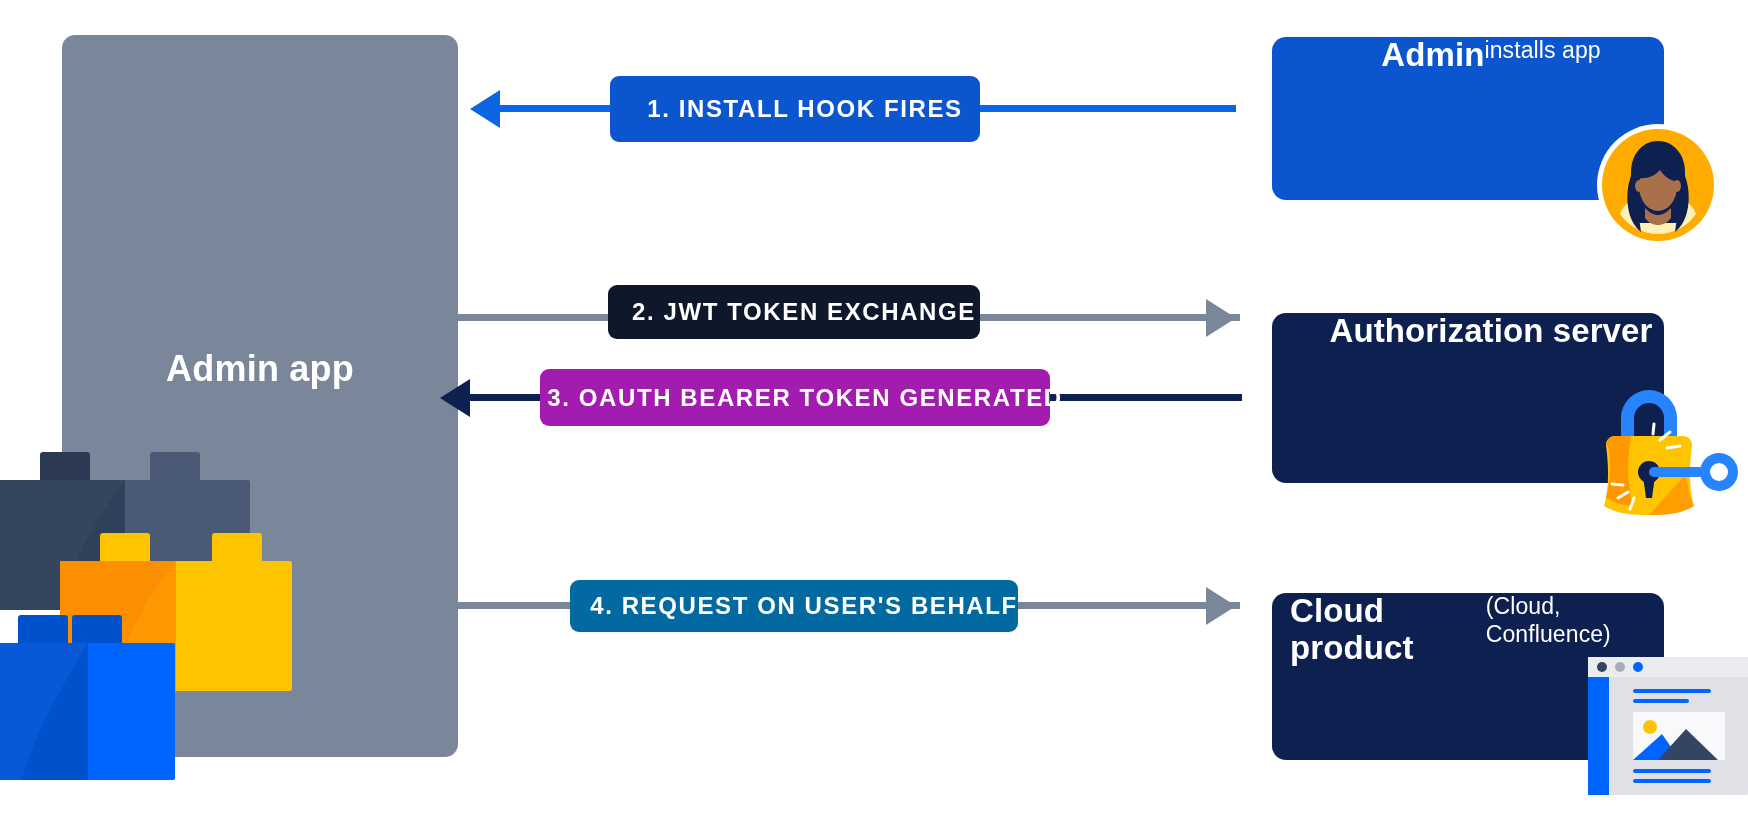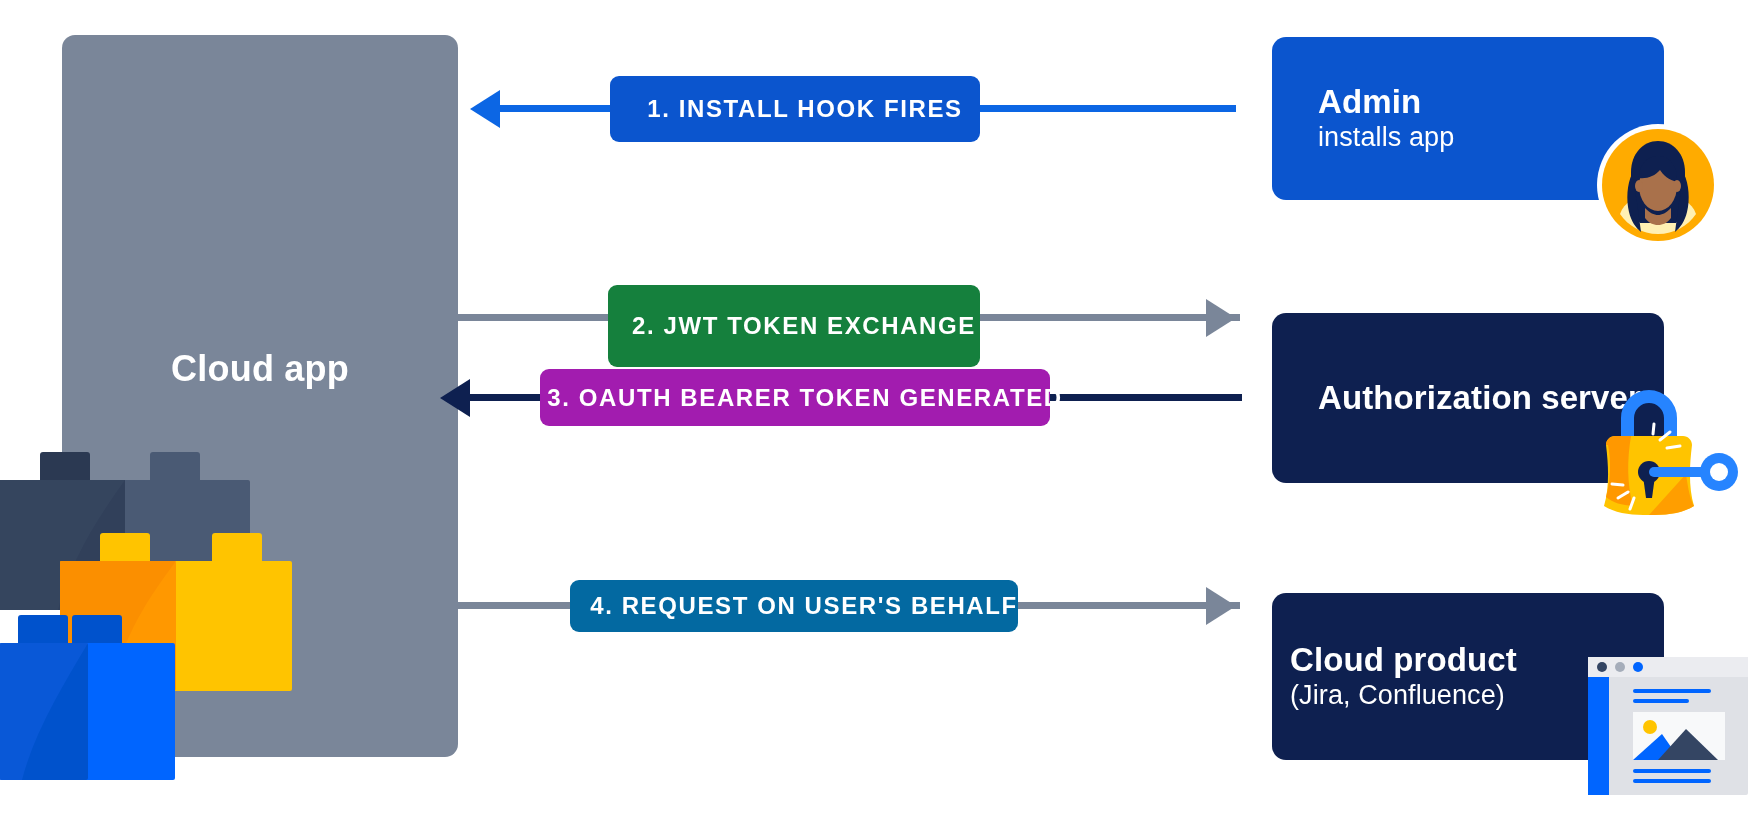--- a/index.html
+++ b/index.html
@@ -48,33 +48,32 @@
 
   
   .node-box {
     position: absolute;
     left: 1272px;
     width: 392px;
     border-radius: 14px;
     box-sizing: border-box;
     padding-left: 46px;
     display: flex;
-    flex-direction: column;
     justify-content: center;
   }
   .node-box .title {
     color: #ffffff;
     font-size: 33px;
     font-weight: 700;
     line-height: 1.12;
     letter-spacing: 0.1px;
   }
   .node-box .subtitle {
     color: #ffffff;
-    font-size: 27px;
+    font-size: 23px;
     font-weight: 400;
     line-height: 1.2;
     letter-spacing: 0.1px;
   }
   #box-admin {
     top: 37px;
     height: 163px;
     background: #0b55ce;
   }
   #box-auth {
@@ -128,39 +127,39 @@
   }
 
   
   #row1-line  { left: 500px; top: 105px; width: 736px; background: #0c66e4; }
   #row1-head  { left: 470px; top: 90px; border-right-color: #0c66e4; }
   #row1-label { left: 610px; top: 76px; width: 370px; height: 66px; background: #0b55ce; }
 
   
   #row2-line  { left: 440px; top: 314px; width: 800px; background: #7a8699; }
   #row2-head  { left: 1206px; top: 299px; border-left-color: #7a8699; }
-  #row2-label { left: 608px; top: 285px; width: 372px; height: 82px; background: #15803d; }
+  #row2-label { left: 608px; top: 285px; width: 372px; height: 54px; background: #0f172a; }
 
   
   #row3-line  { left: 470px; top: 394px; width: 772px; background: #0e2050; }
   #row3-head  { left: 440px; top: 379px; border-right-color: #0e2050; }
   #row3-label { left: 540px; top: 369px; width: 510px; height: 57px; background: #a21caf; }
 
   
   #row4-line  { left: 440px; top: 602px; width: 800px; background: #7a8699; }
   #row4-head  { left: 1206px; top: 587px; border-left-color: #7a8699; }
   #row4-label { left: 570px; top: 580px; width: 448px; height: 52px; background: #0369a1; }
 </style>
 </head>
 <body>
 
 <div id="canvas">
 
   <div id="app-panel">
-    <div id="app-panel-label">Cloud app</div>
+    <div id="app-panel-label">Admin app</div>
   </div>
 
   <svg class="lego" style="left:0px; top:452px;" width="250" height="160" viewBox="0 0 250 160">
     <rect x="40" y="0" width="50" height="32" rx="3" fill="#2b3952"></rect>
     <rect x="150" y="0" width="50" height="32" rx="3" fill="#4a5a74"></rect>
     <rect x="0" y="28" width="250" height="130" rx="2" fill="#4a5a74"></rect>
     <rect x="0" y="28" width="125" height="130" rx="2" fill="#2f3e57"></rect>
     <path d="M0 28 L125 28 L125 158 L0 158 Z" fill="#31405a"></path>
     <path d="M0 28 L125 28 C95 70 70 110 58 158 L0 158 Z" fill="#384863" opacity="0.55"></path>
   </svg>
@@ -185,21 +184,21 @@
     <div class="title">Admin</div>
     <div class="subtitle">installs app</div>
   </div>
 
   <div class="node-box" id="box-auth">
     <div class="title">Authorization server</div>
   </div>
 
   <div class="node-box" id="box-cloud">
     <div class="title">Cloud product</div>
-    <div class="subtitle">(Jira, Confluence)</div>
+    <div class="subtitle">(Cloud, Confluence)</div>
   </div>
 
   <svg class="artwork" id="avatar-art" width="126" height="126" viewBox="0 0 126 126">
     <circle cx="63" cy="63" r="61" fill="#ffffff"></circle>
     <circle cx="63" cy="63" r="56" fill="#ffab00"></circle>
     <path d="M63 112 c-16 0 -30 -8 -38 -20 c4 -12 16 -17 26 -20 l24 0 c10 3 22 8 26 20 c-8 12 -22 20 -38 20 Z" fill="#fff0b3"></path>
     <path d="M36 50 c0 -18 12 -31 27 -31 c15 0 27 13 27 31 l0 26 c0 9 -4 19 -9 25 l-36 0 c-5 -6 -9 -16 -9 -25 Z" fill="#0e2050"></path>
     <ellipse cx="63" cy="64" rx="19" ry="25" fill="#a9714b"></ellipse>
     <path d="M44 56 c0 -13 8 -22 19 -22 c11 0 19 9 19 22 l0 4 c-8 -2 -14 -7 -17 -12 c-5 6 -13 9 -21 8 Z" fill="#0e2050"></path>
     <ellipse cx="44" cy="64" rx="4" ry="6" fill="#a9714b"></ellipse>

